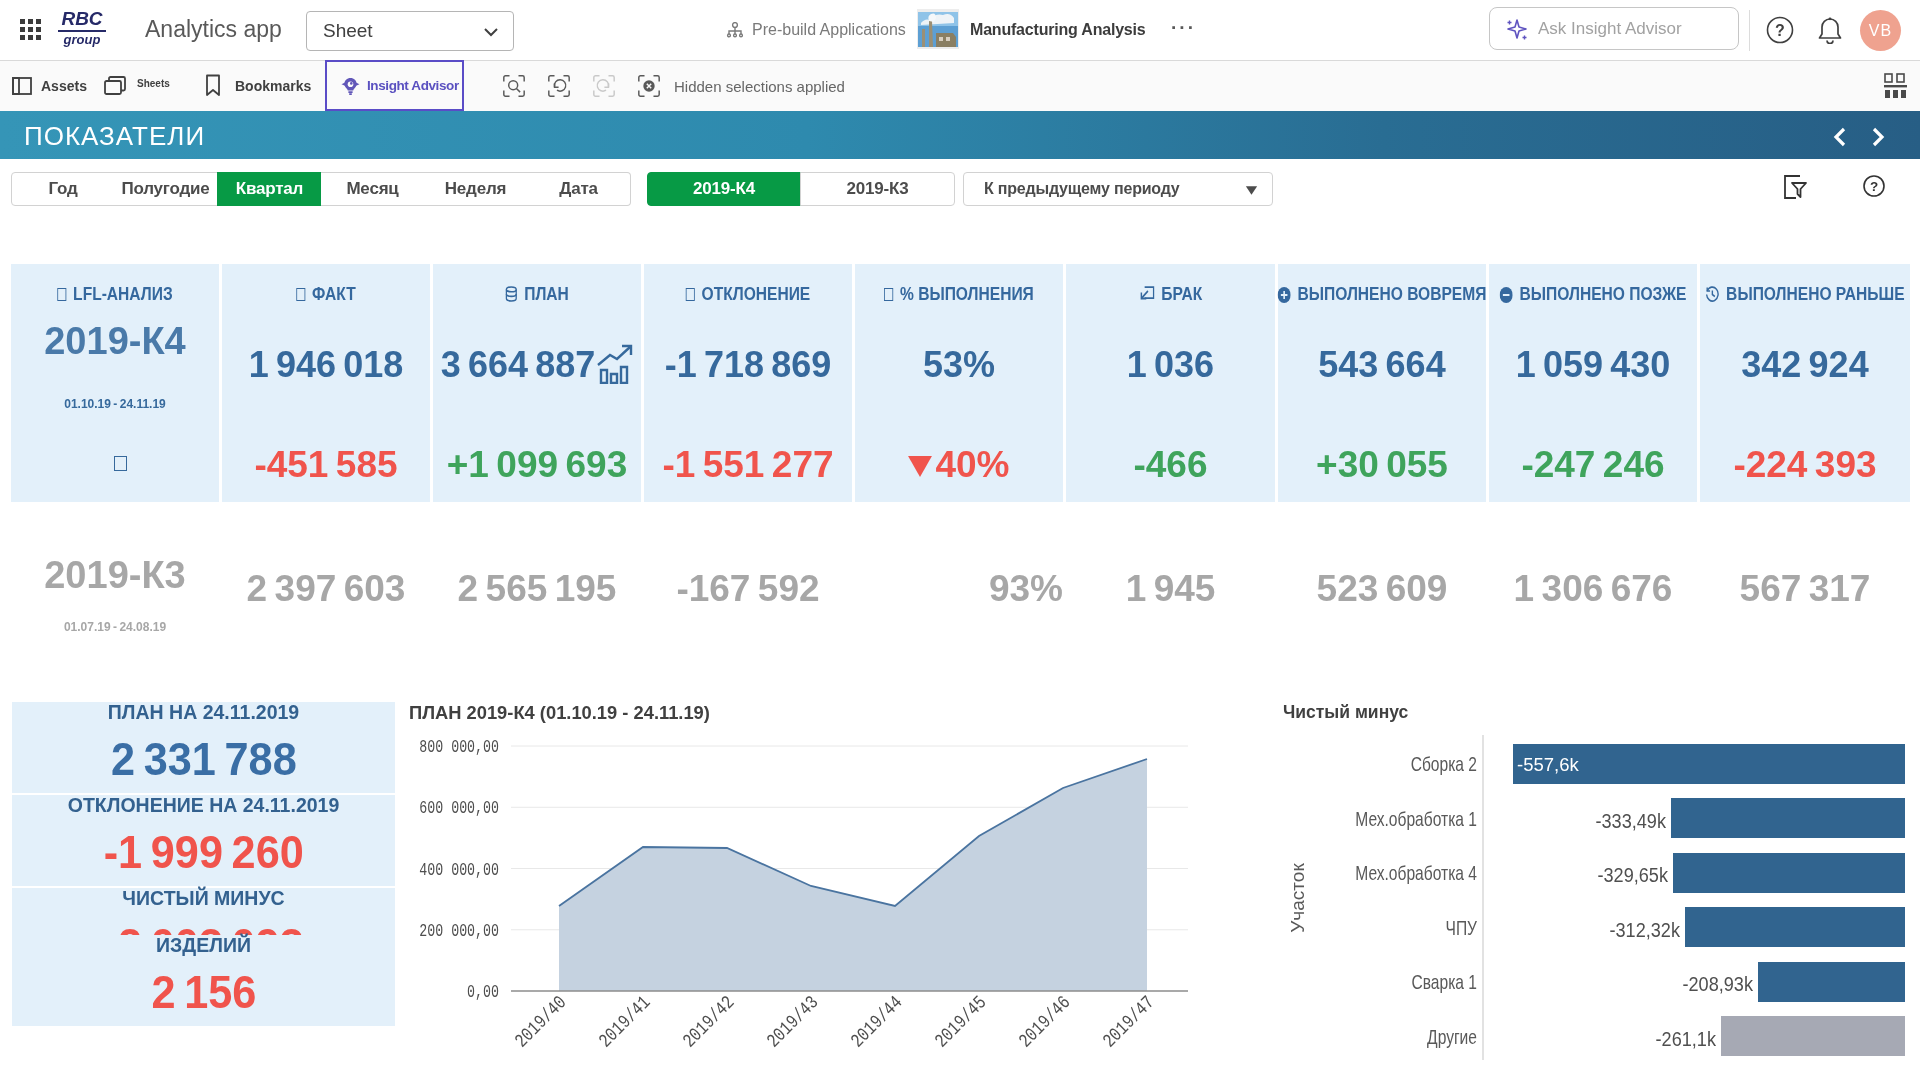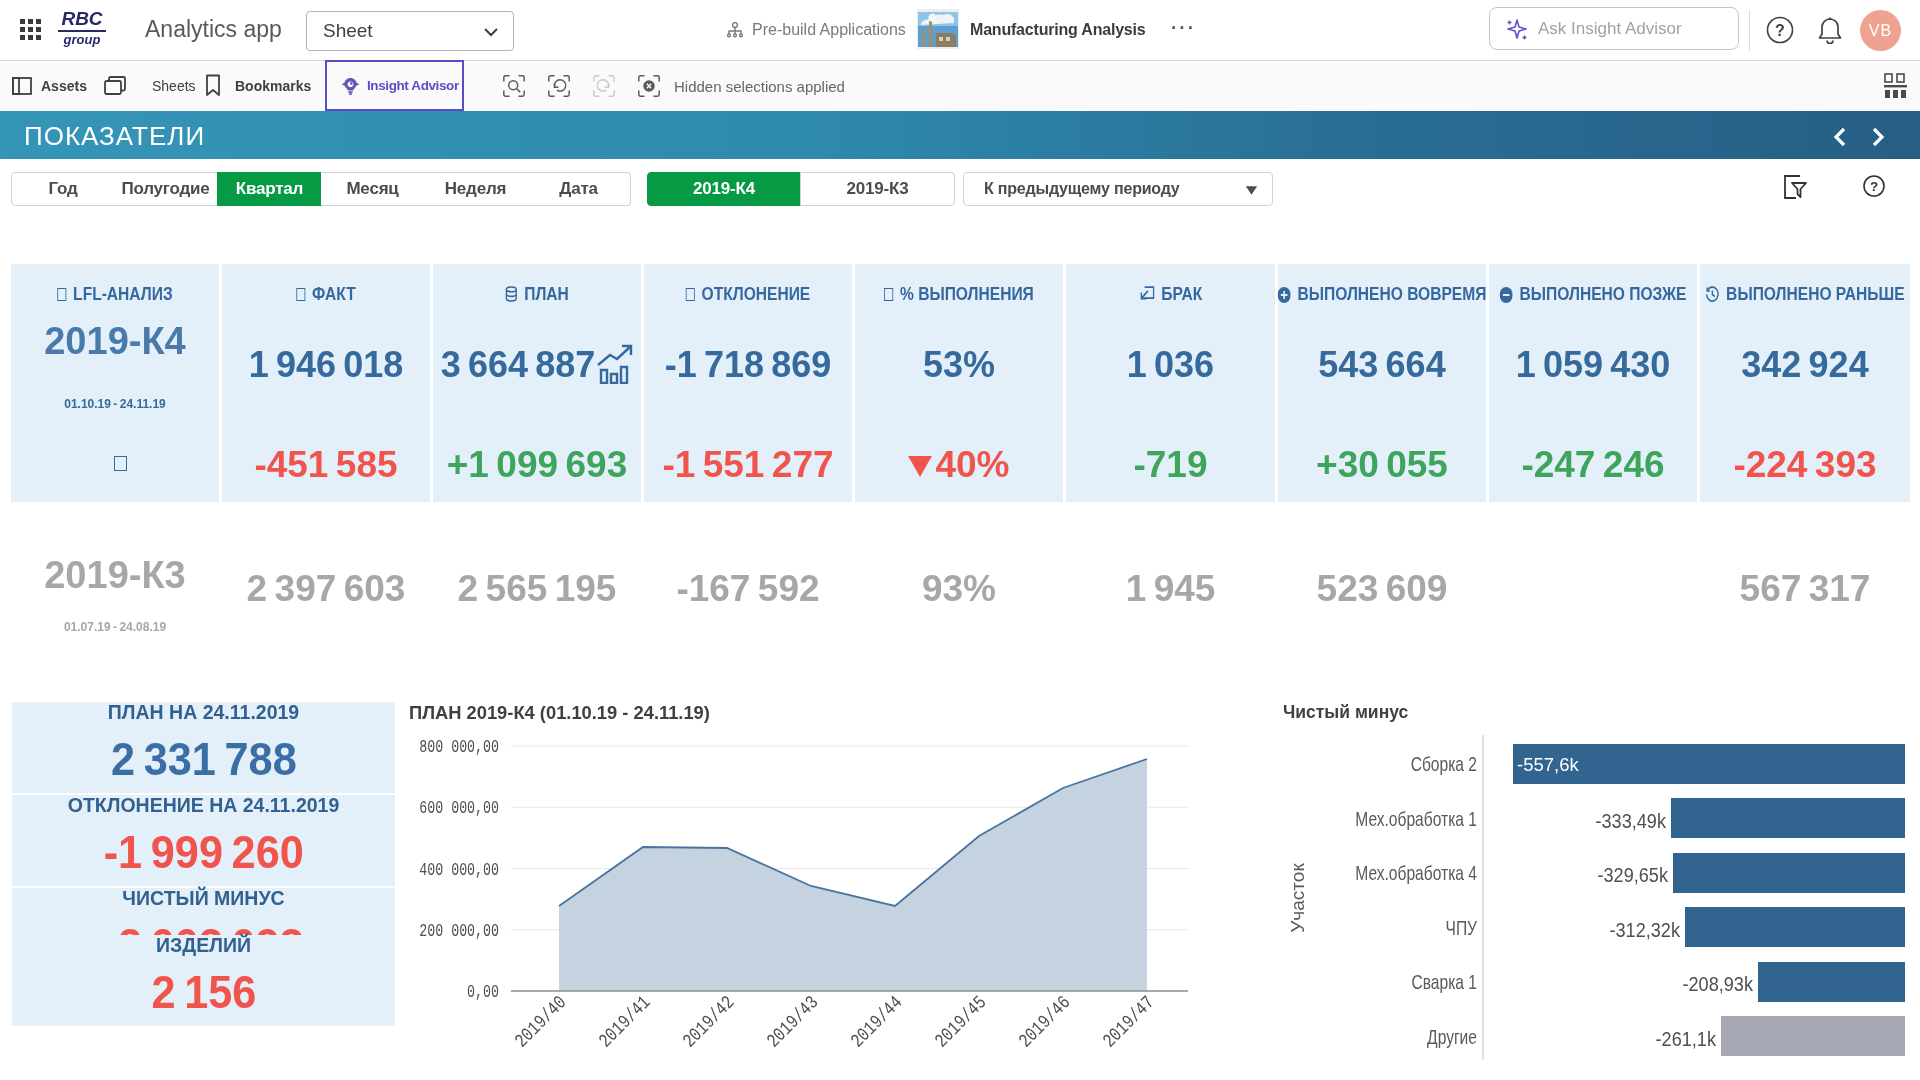--- a/index.html
+++ b/index.html
@@ -114,21 +114,21 @@
       <rect x="1" y="1" width="18" height="16" fill="none" stroke="#404040" stroke-width="1.8"></rect>
       <rect x="1" y="1" width="6" height="16" fill="none" stroke="#404040" stroke-width="1.8"></rect>
     </svg>
     <div class="abs" style="left:41px; top:17px; font-size:14px; font-weight:bold; color:#404040;">Assets</div>
     <svg class="abs" style="left:104px; top:15px;" width="22" height="20" viewBox="0 0 22 20">
       <g fill="none" stroke="#404040" stroke-width="1.8">
         <rect x="1" y="5" width="16" height="13" rx="1.5"></rect>
         <path d="M5 5 V2.5 a1.5 1.5 0 0 1 1.5-1.5 H19.5 a1.5 1.5 0 0 1 1.5 1.5 V13 a1.5 1.5 0 0 1-1.5 1.5 H17"></path>
       </g>
     </svg>
-    <div class="abs" style="left:152px; top:17px; font-size:14px; font-weight:normal; color:#404040;">Sheets</div>
+    <div class="abs" style="left:137px; top:17px; font-size:10px; font-weight:bold; color:#404040;">Sheets</div>
     <svg class="abs" style="left:205px; top:13px;" width="16" height="23" viewBox="0 0 16 23">
       <path d="M2 1.5 h12 v19.5 l-6 -5 l-6 5 Z" fill="none" stroke="#404040" stroke-width="1.8" stroke-linejoin="round"></path>
     </svg>
     <div class="abs" style="left:235px; top:17px; font-size:14px; font-weight:bold; color:#404040;">Bookmarks</div>
     <div class="abs" style="left:325px; top:-1px; width:139px; height:51px; border:2px solid #5a4cc7; background:#fafafa;"></div>
     <svg class="abs" style="left:340px; top:15px;" width="21" height="21" viewBox="0 0 21 21">
       <path d="M10.5 2 C14 2 16.6 4.6 16.6 7.8 C16.6 9.9 15.6 11.3 14.4 12.5 C13.7 13.2 13.3 13.8 13.2 14.6 H7.8 C7.7 13.8 7.3 13.2 6.6 12.5 C5.4 11.3 4.4 9.9 4.4 7.8 C4.4 4.6 7 2 10.5 2 Z" fill="#6157b8"></path>
       <path d="M5 6.6 L1.5 8.2 L5 9.8 Z M16 6.6 L19.5 8.2 L16 9.8 Z" fill="#6157b8"></path>
       <circle cx="10.5" cy="8.2" r="2.8" fill="#fafafa"></circle>
       <circle cx="11.3" cy="7.4" r="1.3" fill="#6157b8"></circle>
@@ -255,21 +255,21 @@
   </div>
   <div class="cell" style="left:1066px; width:209px;">
     <div class="hd"><svg width="18" height="16" viewBox="0 0 18 16" style="vertical-align:-2px;">
           <g fill="none" stroke="#35689e" stroke-width="1.8">
             <path d="M6 1.2 H17 V12.2 H6"></path>
             <path d="M10 5 L2 12.5"></path>
             <path d="M2 6.5 V12.5 H8"></path>
           </g>
         </svg> БРАК</div>
     <div class="v1">1 036</div>
-    <div class="v2 grnv">-719</div>
+    <div class="v2 grnv">-466</div>
   </div>
   <div class="cell" style="left:1278px; width:208px;">
     <div class="hd"><svg width="16" height="16" viewBox="0 0 16 16" style="vertical-align:-2.5px;">
           <circle cx="8" cy="8" r="8" fill="#35689e"></circle>
           <path d="M8 4 V12 M4 8 H12" stroke="#e3f0fa" stroke-width="2"></path>
         </svg> ВЫПОЛНЕНО ВОВРЕМЯ</div>
     <div class="v1">543 664</div>
     <div class="v2 grnv">+30 055</div>
   </div>
   <div class="cell" style="left:1489px; width:208px;">
@@ -290,23 +290,24 @@
         </svg> ВЫПОЛНЕНО РАНЬШЕ</div>
     <div class="v1">342 924</div>
     <div class="v2 red">-224 393</div>
   </div>
 
   <div class="grayrow" style="left:11px; top:554px; width:208px; font-size:38px;">2019-К3</div>
   <div class="grayrow" style="left:11px; top:620px; width:208px; font-size:12px;">01.07.19 - 24.08.19</div>
   <div class="grayrow" style="left:222px; top:568px; width:208px; font-size:37px;">2 397 603</div>
   <div class="grayrow" style="left:433px; top:568px; width:208px; font-size:37px;">2 565 195</div>
   <div class="grayrow" style="left:644px; top:568px; width:208px; font-size:37px;">-167 592</div>
-  <div class="grayrow" style="left:855px; top:568px; width:208px; font-size:37px;">93%</div>
+  <div class="grayrow" style="left:855px; top:568px; width:208px; font-size:37px;text-align:right;">93%</div>
   <div class="grayrow" style="left:1066px; top:568px; width:209px; font-size:37px;">1 945</div>
   <div class="grayrow" style="left:1278px; top:568px; width:208px; font-size:37px;">523 609</div>
+  <div class="grayrow" style="left:1489px; top:568px; width:208px; font-size:37px;">1 306 676</div>
   <div class="grayrow" style="left:1700px; top:568px; width:210px; font-size:37px;">567 317</div>
 
   <div class="kbox" style="top:702px;">
     <span class="t">ПЛАН НА 24.11.2019</span>
     <span class="v blue"><span class="cond">2 331 788</span></span>
   </div>
   <div class="kbox" style="top:795px;">
     <span class="t">ОТКЛОНЕНИЕ НА 24.11.2019</span>
     <span class="v red"><span class="cond">-1 999 260</span></span>
   </div>

